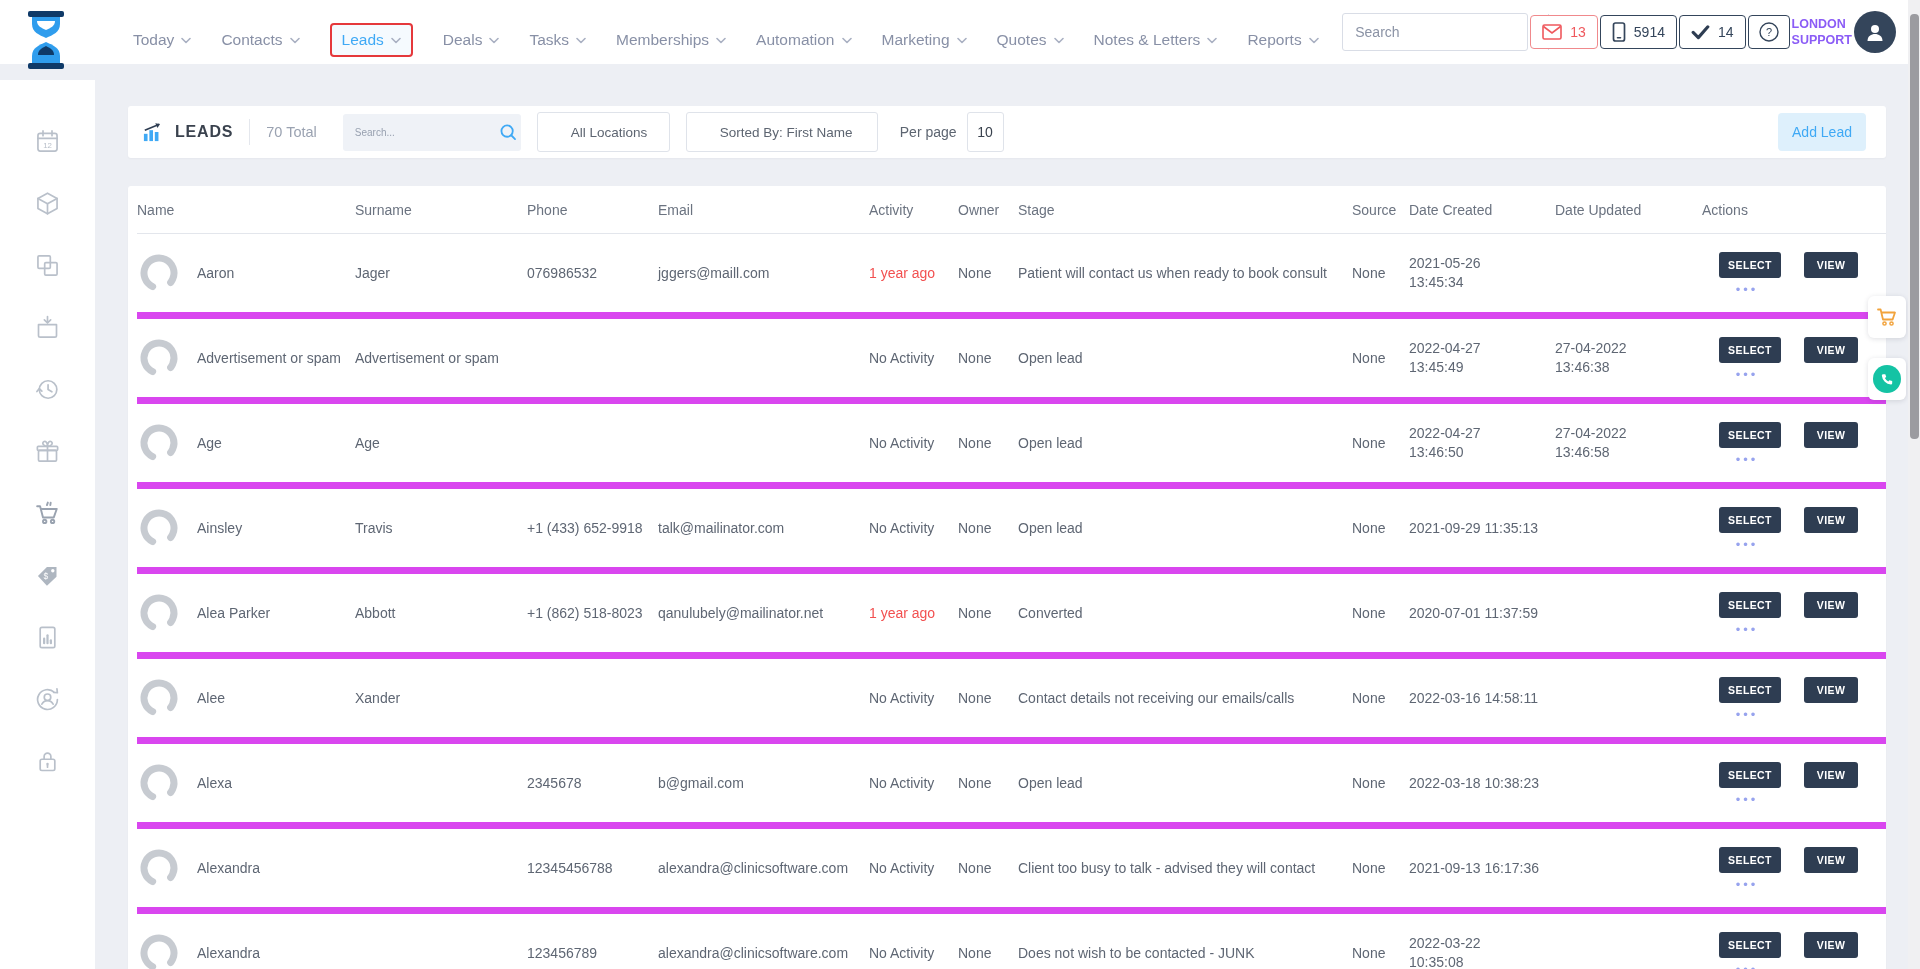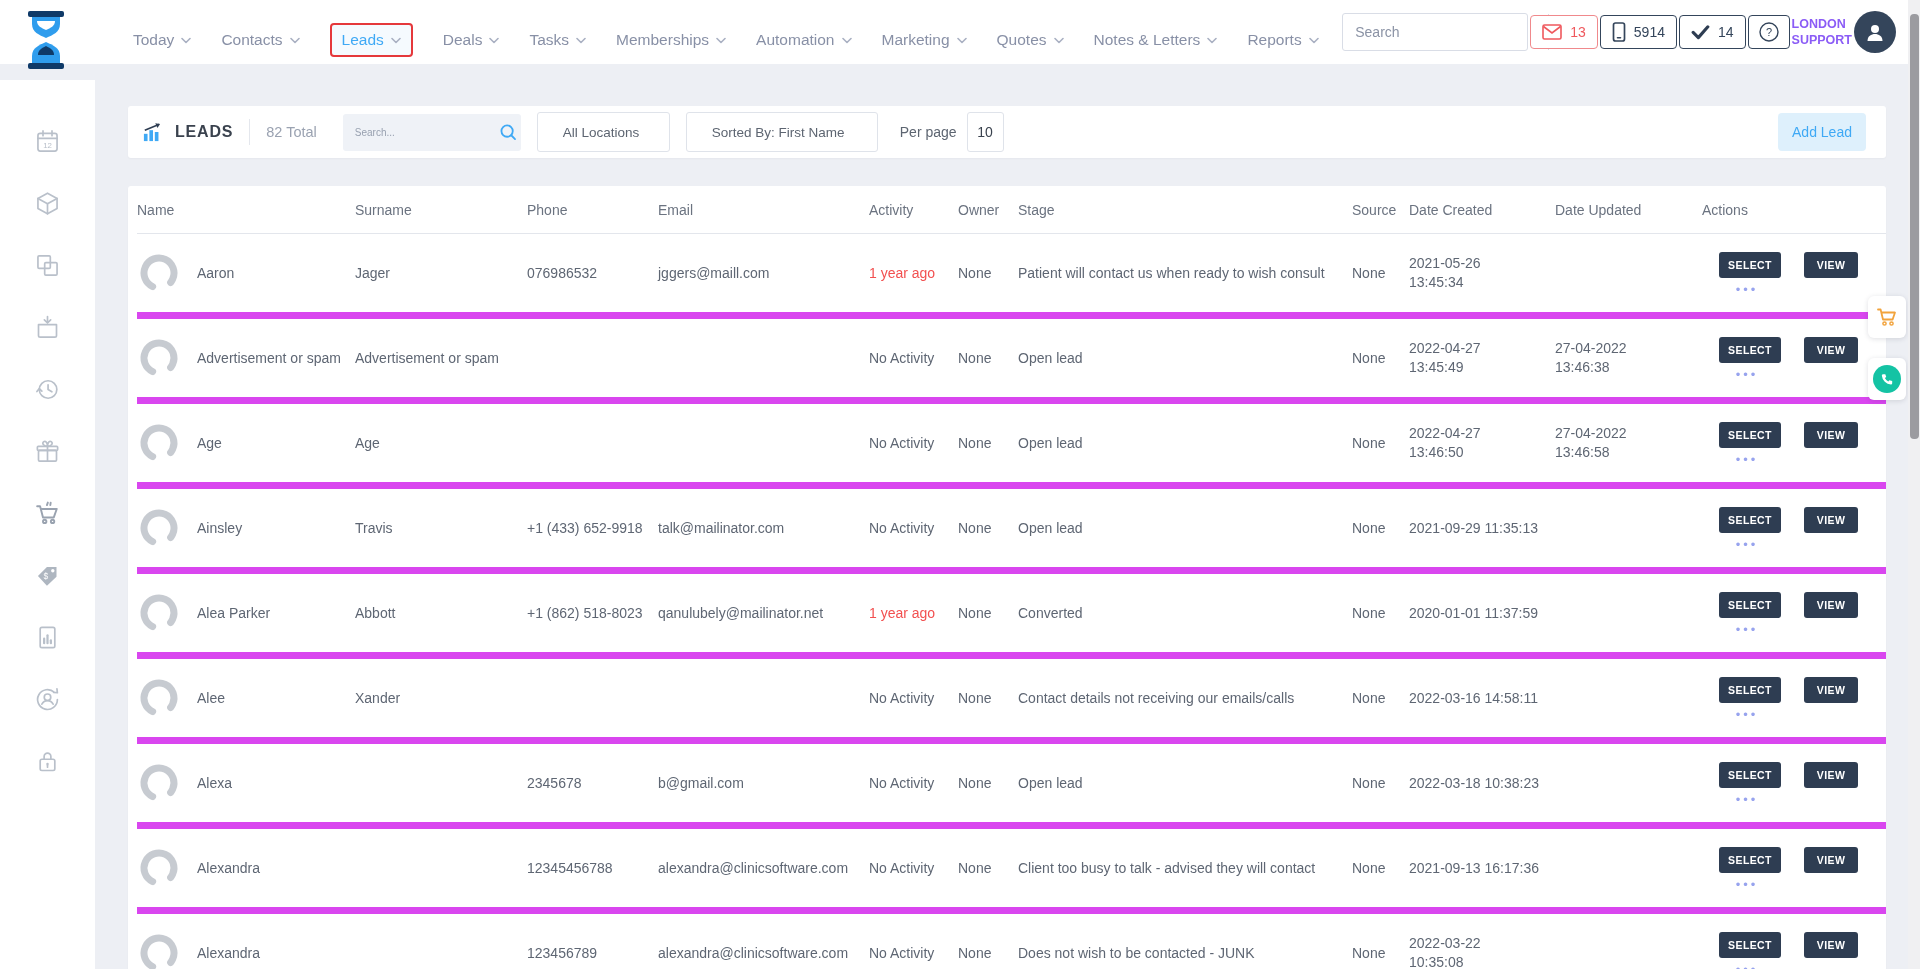--- a/index.html
+++ b/index.html
@@ -95,21 +95,21 @@
     border-radius:3px; display:flex; align-items:center;
   }
   .lb-search input {
     border:none; outline:none; background:transparent; flex:1; padding:0 12px;
     font-size:10px; color:#5d6571; font-family:inherit;
   }
   .lb-search input::placeholder { color:#98a1b0; }
   .lb-search .mag { margin-right:10px; cursor:pointer; }
   .lb-select {
     margin-left:16px; height:40px; border:1px solid #dfe3ea; border-radius:3px;
-    background:#fff; display:flex; align-items:center; padding:0 25px;
+    background:#fff; display:flex; align-items:center; padding:0 33px;
     font-size:13.5px; color:#5d6571; cursor:pointer; white-space:nowrap;
   }
   .lb-select.loc { width:133px; }
   .lb-select.sort { width:192px; }
   .lb-perpage-label { margin-left:22px; font-size:14px; color:#5d6571; }
   .lb-perpage {
     margin-left:10px; width:37px; height:40px; border:1px solid #dfe3ea;
     border-radius:3px; display:flex; align-items:center; justify-content:center;
     font-size:14px; color:#3a424e; cursor:pointer; background:#fff;
   }
@@ -444,21 +444,21 @@
     <svg width="22" height="20" viewBox="0 0 24 22">
       <rect x="2" y="13" width="4" height="8" fill="#3fa9f5"></rect>
       <rect x="8" y="9" width="4" height="12" fill="#3fa9f5"></rect>
       <rect x="14" y="11" width="4" height="10" fill="#3fa9f5"></rect>
       <path d="M3 9 L19 2.5" stroke="#2e3d52" stroke-width="1.8" fill="none"></path>
       <path d="M14.5 1.5 L19.5 2.3 L17 6.5" fill="#2e3d52"></path>
     </svg>
   </span>
   <span class="lb-title">LEADS</span>
   <span class="lb-divider"></span>
-  <span class="lb-total">82 Total</span>
+  <span class="lb-total">70 Total</span>
 
   <div class="lb-search">
     <input type="text" placeholder="Search..." style="">
     <span class="mag">
       <svg width="18" height="18" viewBox="0 0 20 20">
         <circle cx="9" cy="9" r="6.3" fill="none" stroke="#3fa9f5" stroke-width="2"></circle>
         <line x1="13.6" y1="13.6" x2="17.8" y2="17.8" stroke="#3fa9f5" stroke-width="2" stroke-linecap="round"></line>
       </svg>
     </span>
   </div>
@@ -501,21 +501,21 @@
           <circle cx="22" cy="22" r="15" fill="none" stroke="#c7cbd1" stroke-width="7" stroke-dasharray="74 21" stroke-linecap="round" transform="rotate(115 22 22)"></circle>
         </svg>
       </span>
       <span class="nm">Aaron</span>
     </div>
     <div>Jager</div>
     <div>076986532</div>
     <div>jggers@maill.com</div>
     <div class="warn">1 year ago</div>
     <div>None</div>
-    <div>Patient will contact us when ready to wish consult</div>
+    <div>Patient will contact us when ready to book consult</div>
     <div>None</div>
     <div class="pre">2021-05-26
 13:45:34</div>
     <div class="pre"></div>
     <div class="cell-actions">
       <div class="btn-row">
         <button class="btn-dark btn-select">SELECT</button>
         <button class="btn-dark btn-view">VIEW</button>
       </div>
       <div class="dots">•••</div>
@@ -612,21 +612,21 @@
       </span>
       <span class="nm">Alea Parker</span>
     </div>
     <div>Abbott</div>
     <div>+1 (862) 518-8023</div>
     <div>qanulubely@mailinator.net</div>
     <div class="warn">1 year ago</div>
     <div>None</div>
     <div>Converted</div>
     <div>None</div>
-    <div class="pre">2020-01-01 11:37:59</div>
+    <div class="pre">2020-07-01 11:37:59</div>
     <div class="pre"></div>
     <div class="cell-actions">
       <div class="btn-row">
         <button class="btn-dark btn-select">SELECT</button>
         <button class="btn-dark btn-view">VIEW</button>
       </div>
       <div class="dots">•••</div>
     </div>
   </div>
       <div class="grid trow">

